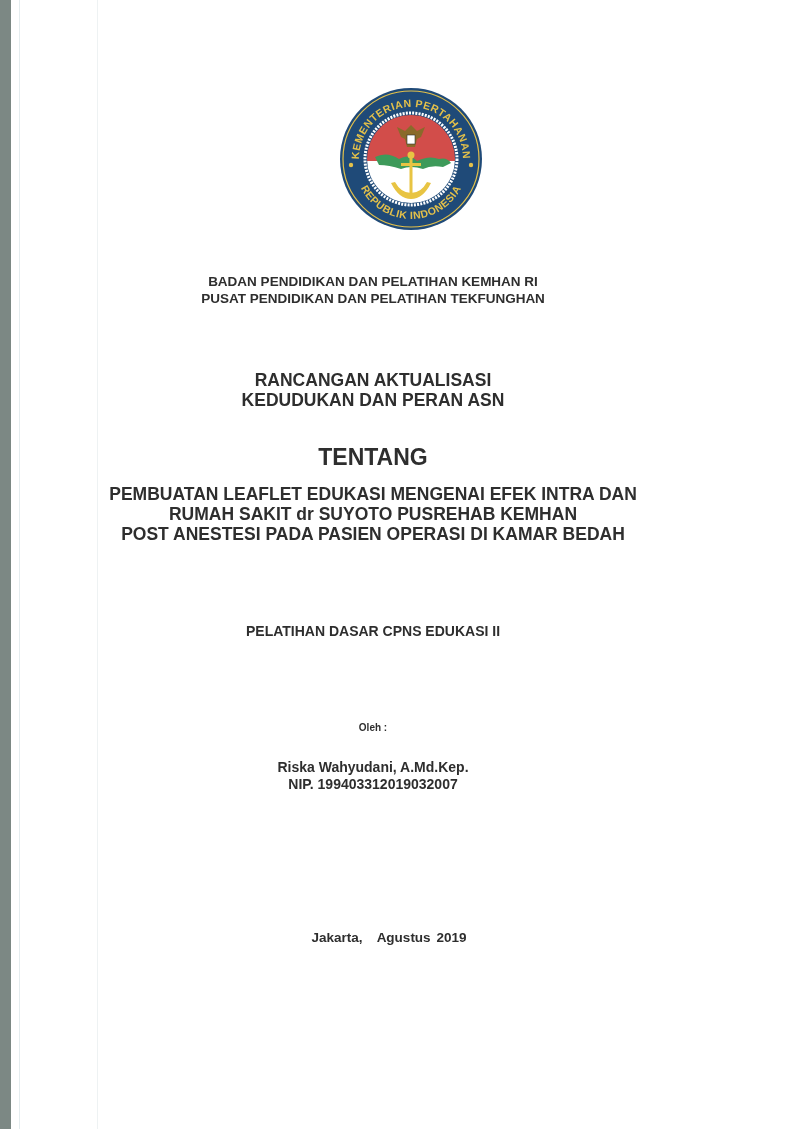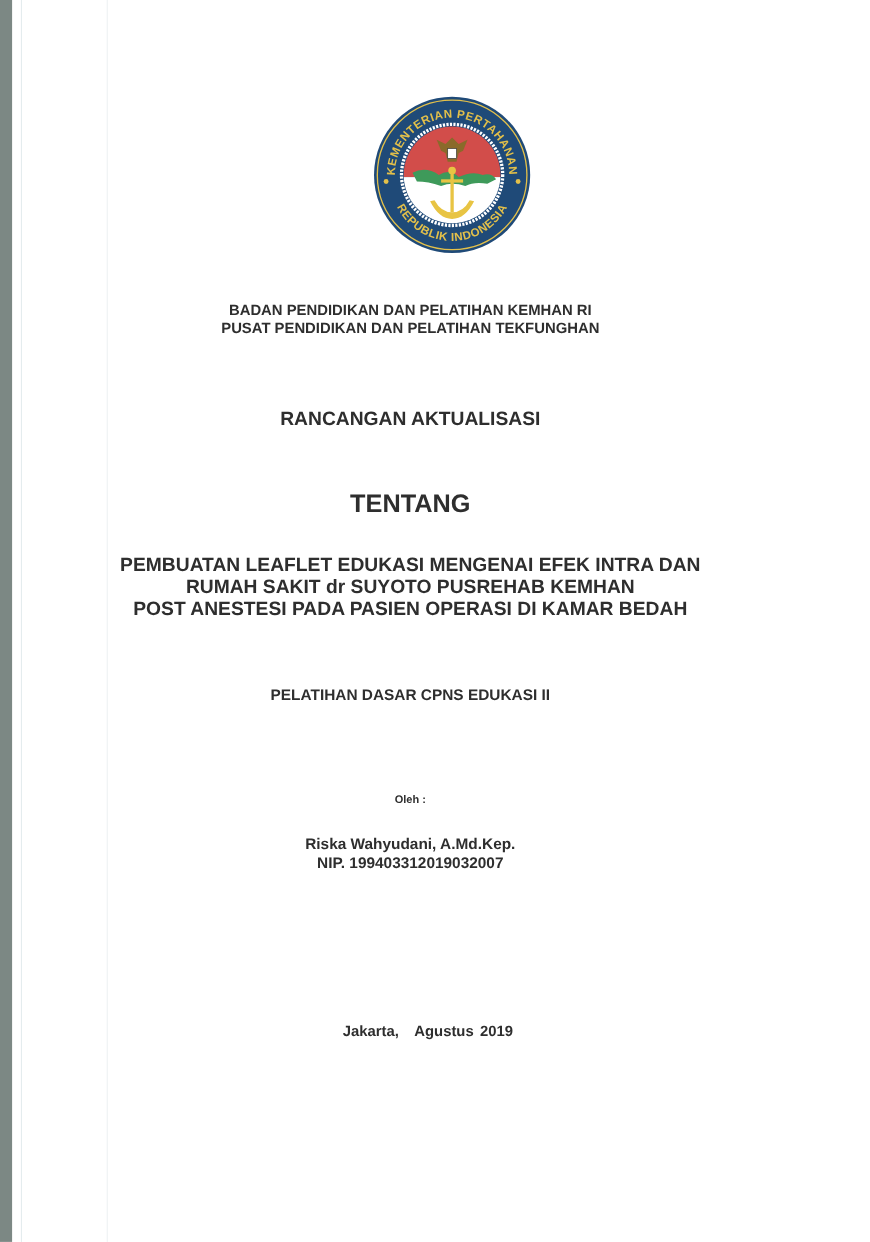--- a/index.html
+++ b/index.html
@@ -10,21 +10,21 @@
     color: #2e2e2e;
   }
   .edge-strip { position: absolute; left: 0; top: 0; width: 11px; height: 1129px; background: #7c8884; }
   .edge-line1 { position: absolute; left: 19px; top: 0; width: 1px; height: 1129px; background: #e4ecee; }
   .edge-line2 { position: absolute; left: 97px; top: 0; width: 1px; height: 1129px; background: #eef2f3; }
   .logo { position: absolute; left: 339px; top: 87px; width: 144px; height: 144px; }
   .text-block { position: absolute; left: 0; width: 710px; text-align: center; font-weight: bold; margin-left: 18px; }
   .inst { top: 273px; font-size: 13.5px; line-height: 17px; }
   .title { top: 370px; font-size: 17.5px; line-height: 20px; }
   .tentang { top: 447px; font-size: 23px; line-height: 20px; }
-  .subject { top: 503px; font-size: 17.5px; line-height: 20px; }
+  .subject { top: 484px; font-size: 17.5px; line-height: 20px; }
   .training { top: 623px; font-size: 14px; line-height: 17px; }
   .by { top: 719px; font-size: 10px; line-height: 17px; }
   .author { top: 759px; font-size: 14px; line-height: 17px; }
   .place { top: 929px; font-size: 13.5px; line-height: 17px; word-spacing: 2px; padding-left: 16px; }
   .place span.gap { display: inline-block; width: 14px; }
   .line { display: block; }
 </style>
 </head>
 <body>
 
@@ -68,20 +68,21 @@
   <circle cx="132" cy="78" r="2.2" fill="#e3c04a"></circle>
 </svg>
 
 <div class="text-block inst">
   <span class="line">BADAN PENDIDIKAN DAN PELATIHAN KEMHAN RI</span>
   <span class="line">PUSAT PENDIDIKAN DAN PELATIHAN TEKFUNGHAN</span>
 </div>
 
 <div class="text-block title">
   <span class="line">RANCANGAN AKTUALISASI</span>
+  <span class="line">KEDUDUKAN DAN PERAN ASN</span>
 </div>
 
 <div class="text-block tentang">TENTANG</div>
 
 <div class="text-block subject">
   <span class="line">PEMBUATAN LEAFLET EDUKASI MENGENAI EFEK INTRA DAN</span>
   <span class="line">RUMAH SAKIT dr SUYOTO PUSREHAB KEMHAN</span>
   <span class="line">POST ANESTESI PADA PASIEN OPERASI DI KAMAR BEDAH</span>
 </div>
 

